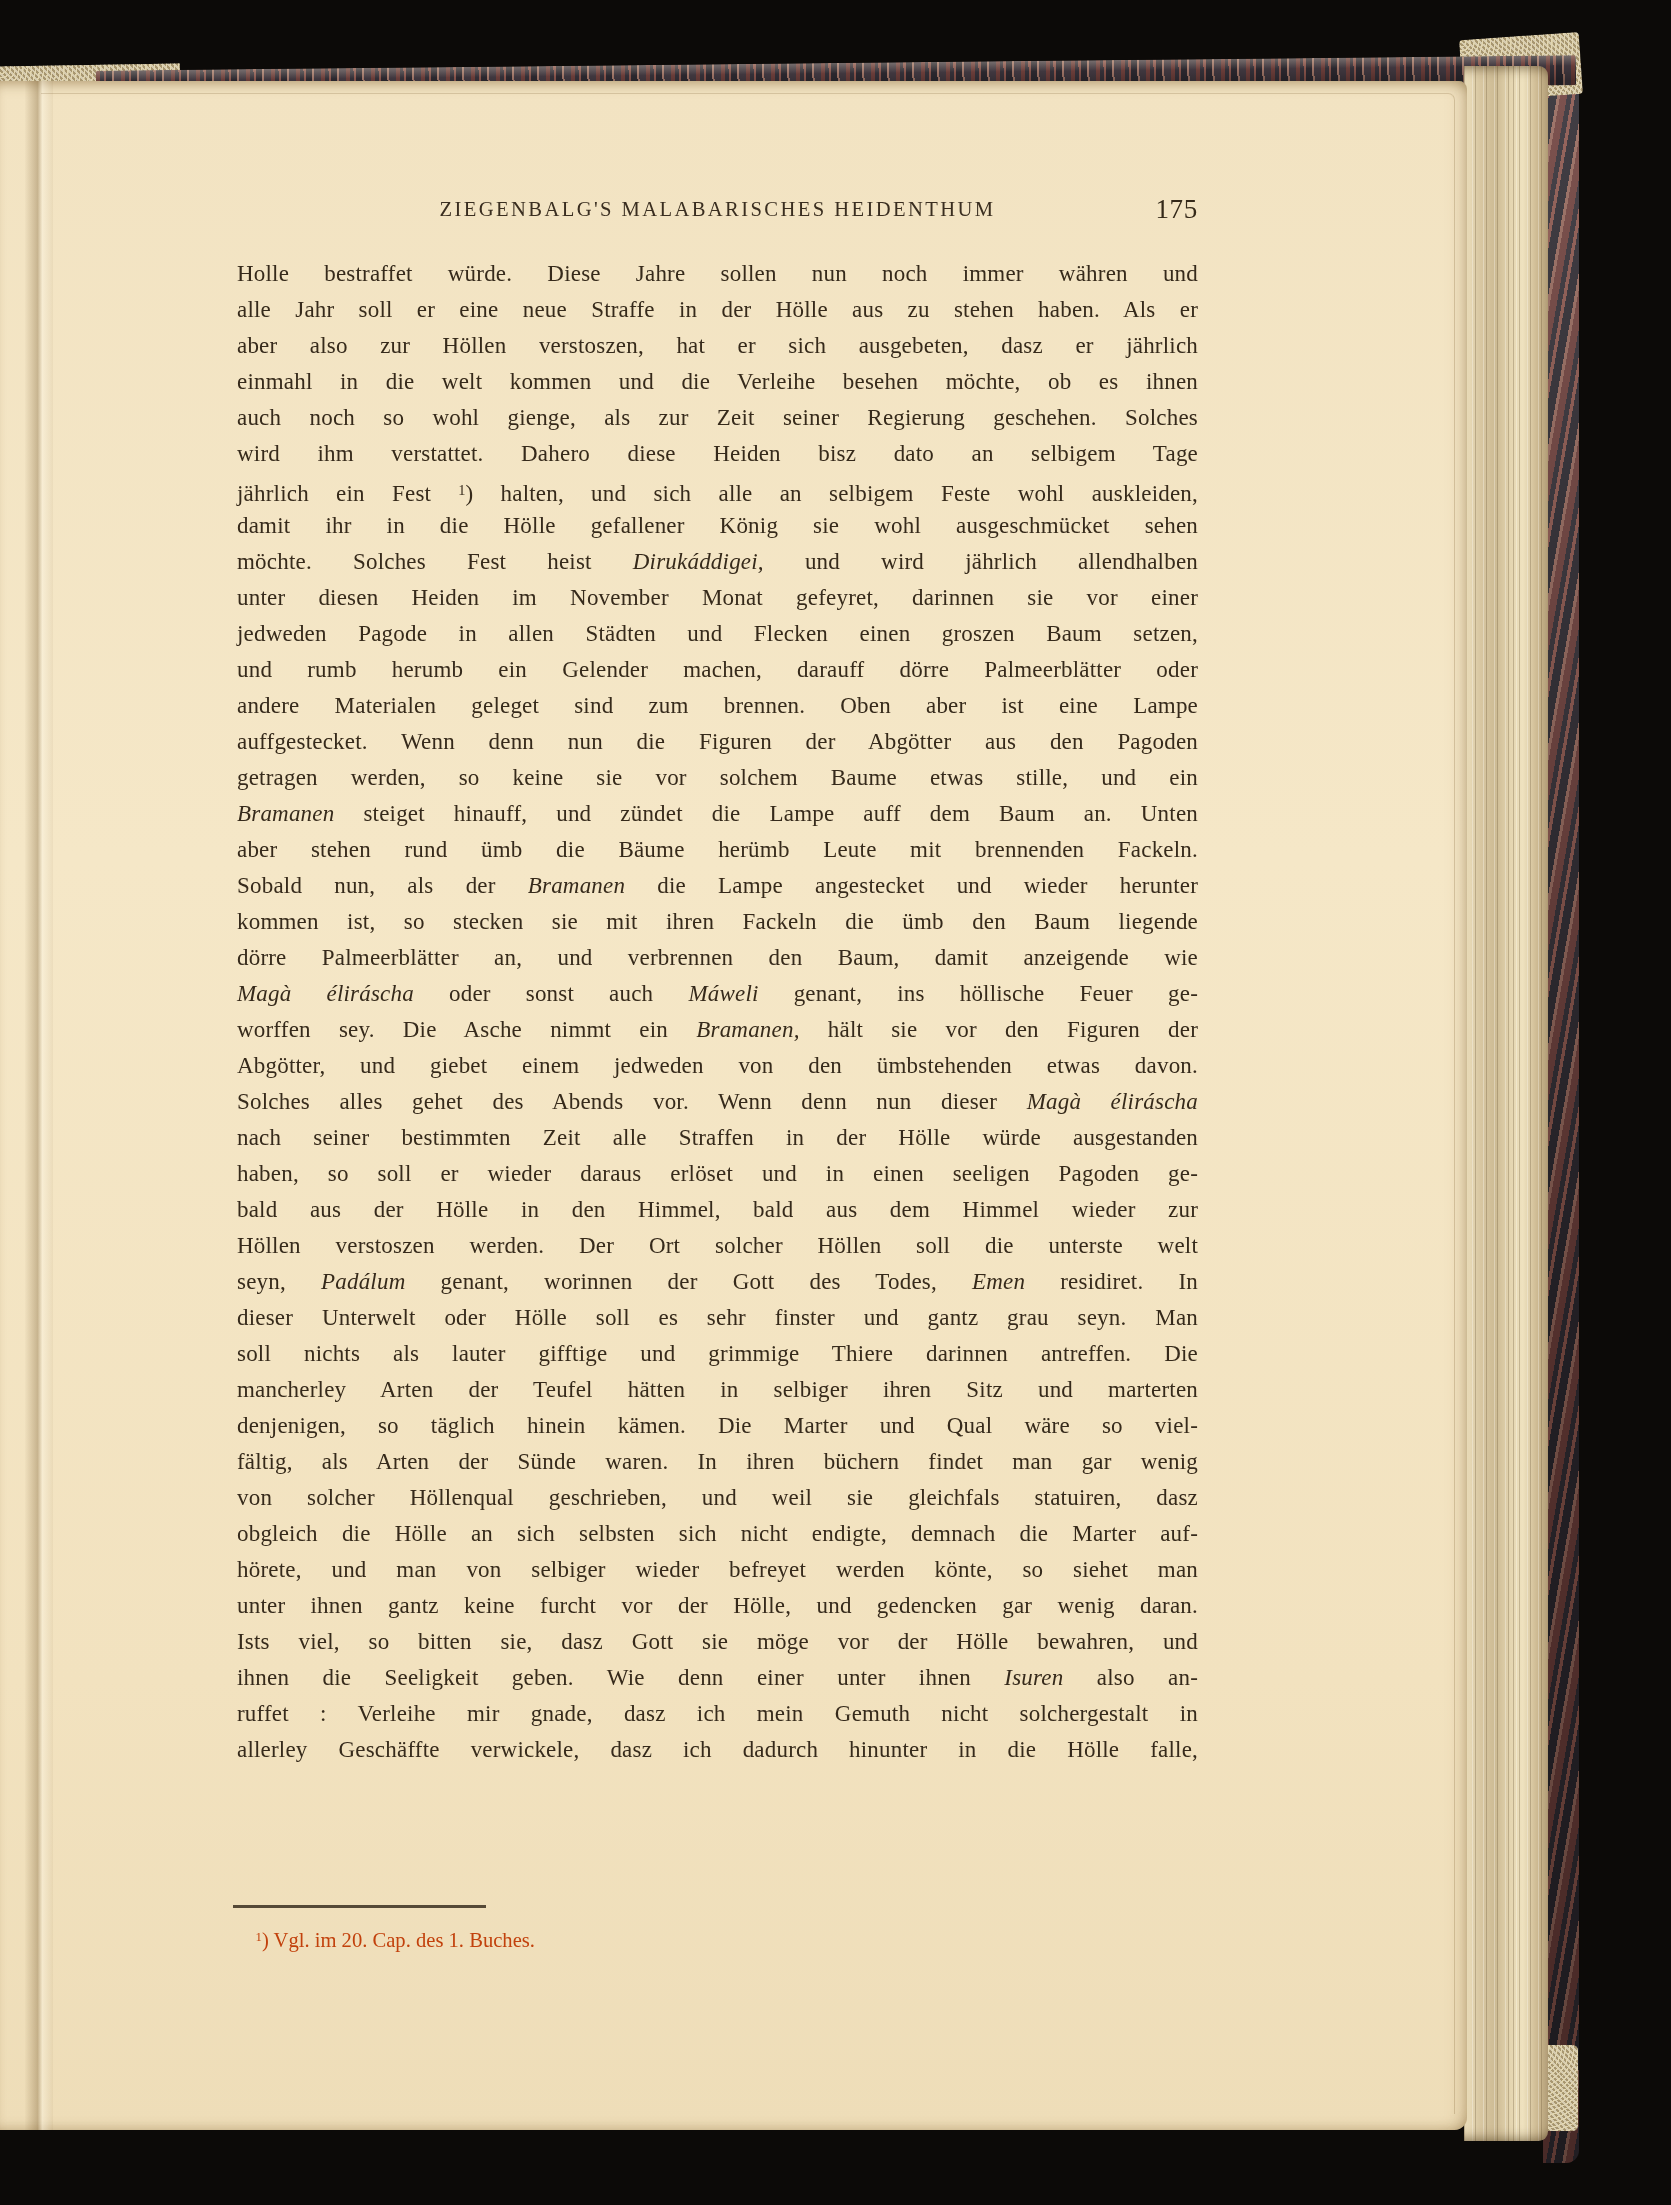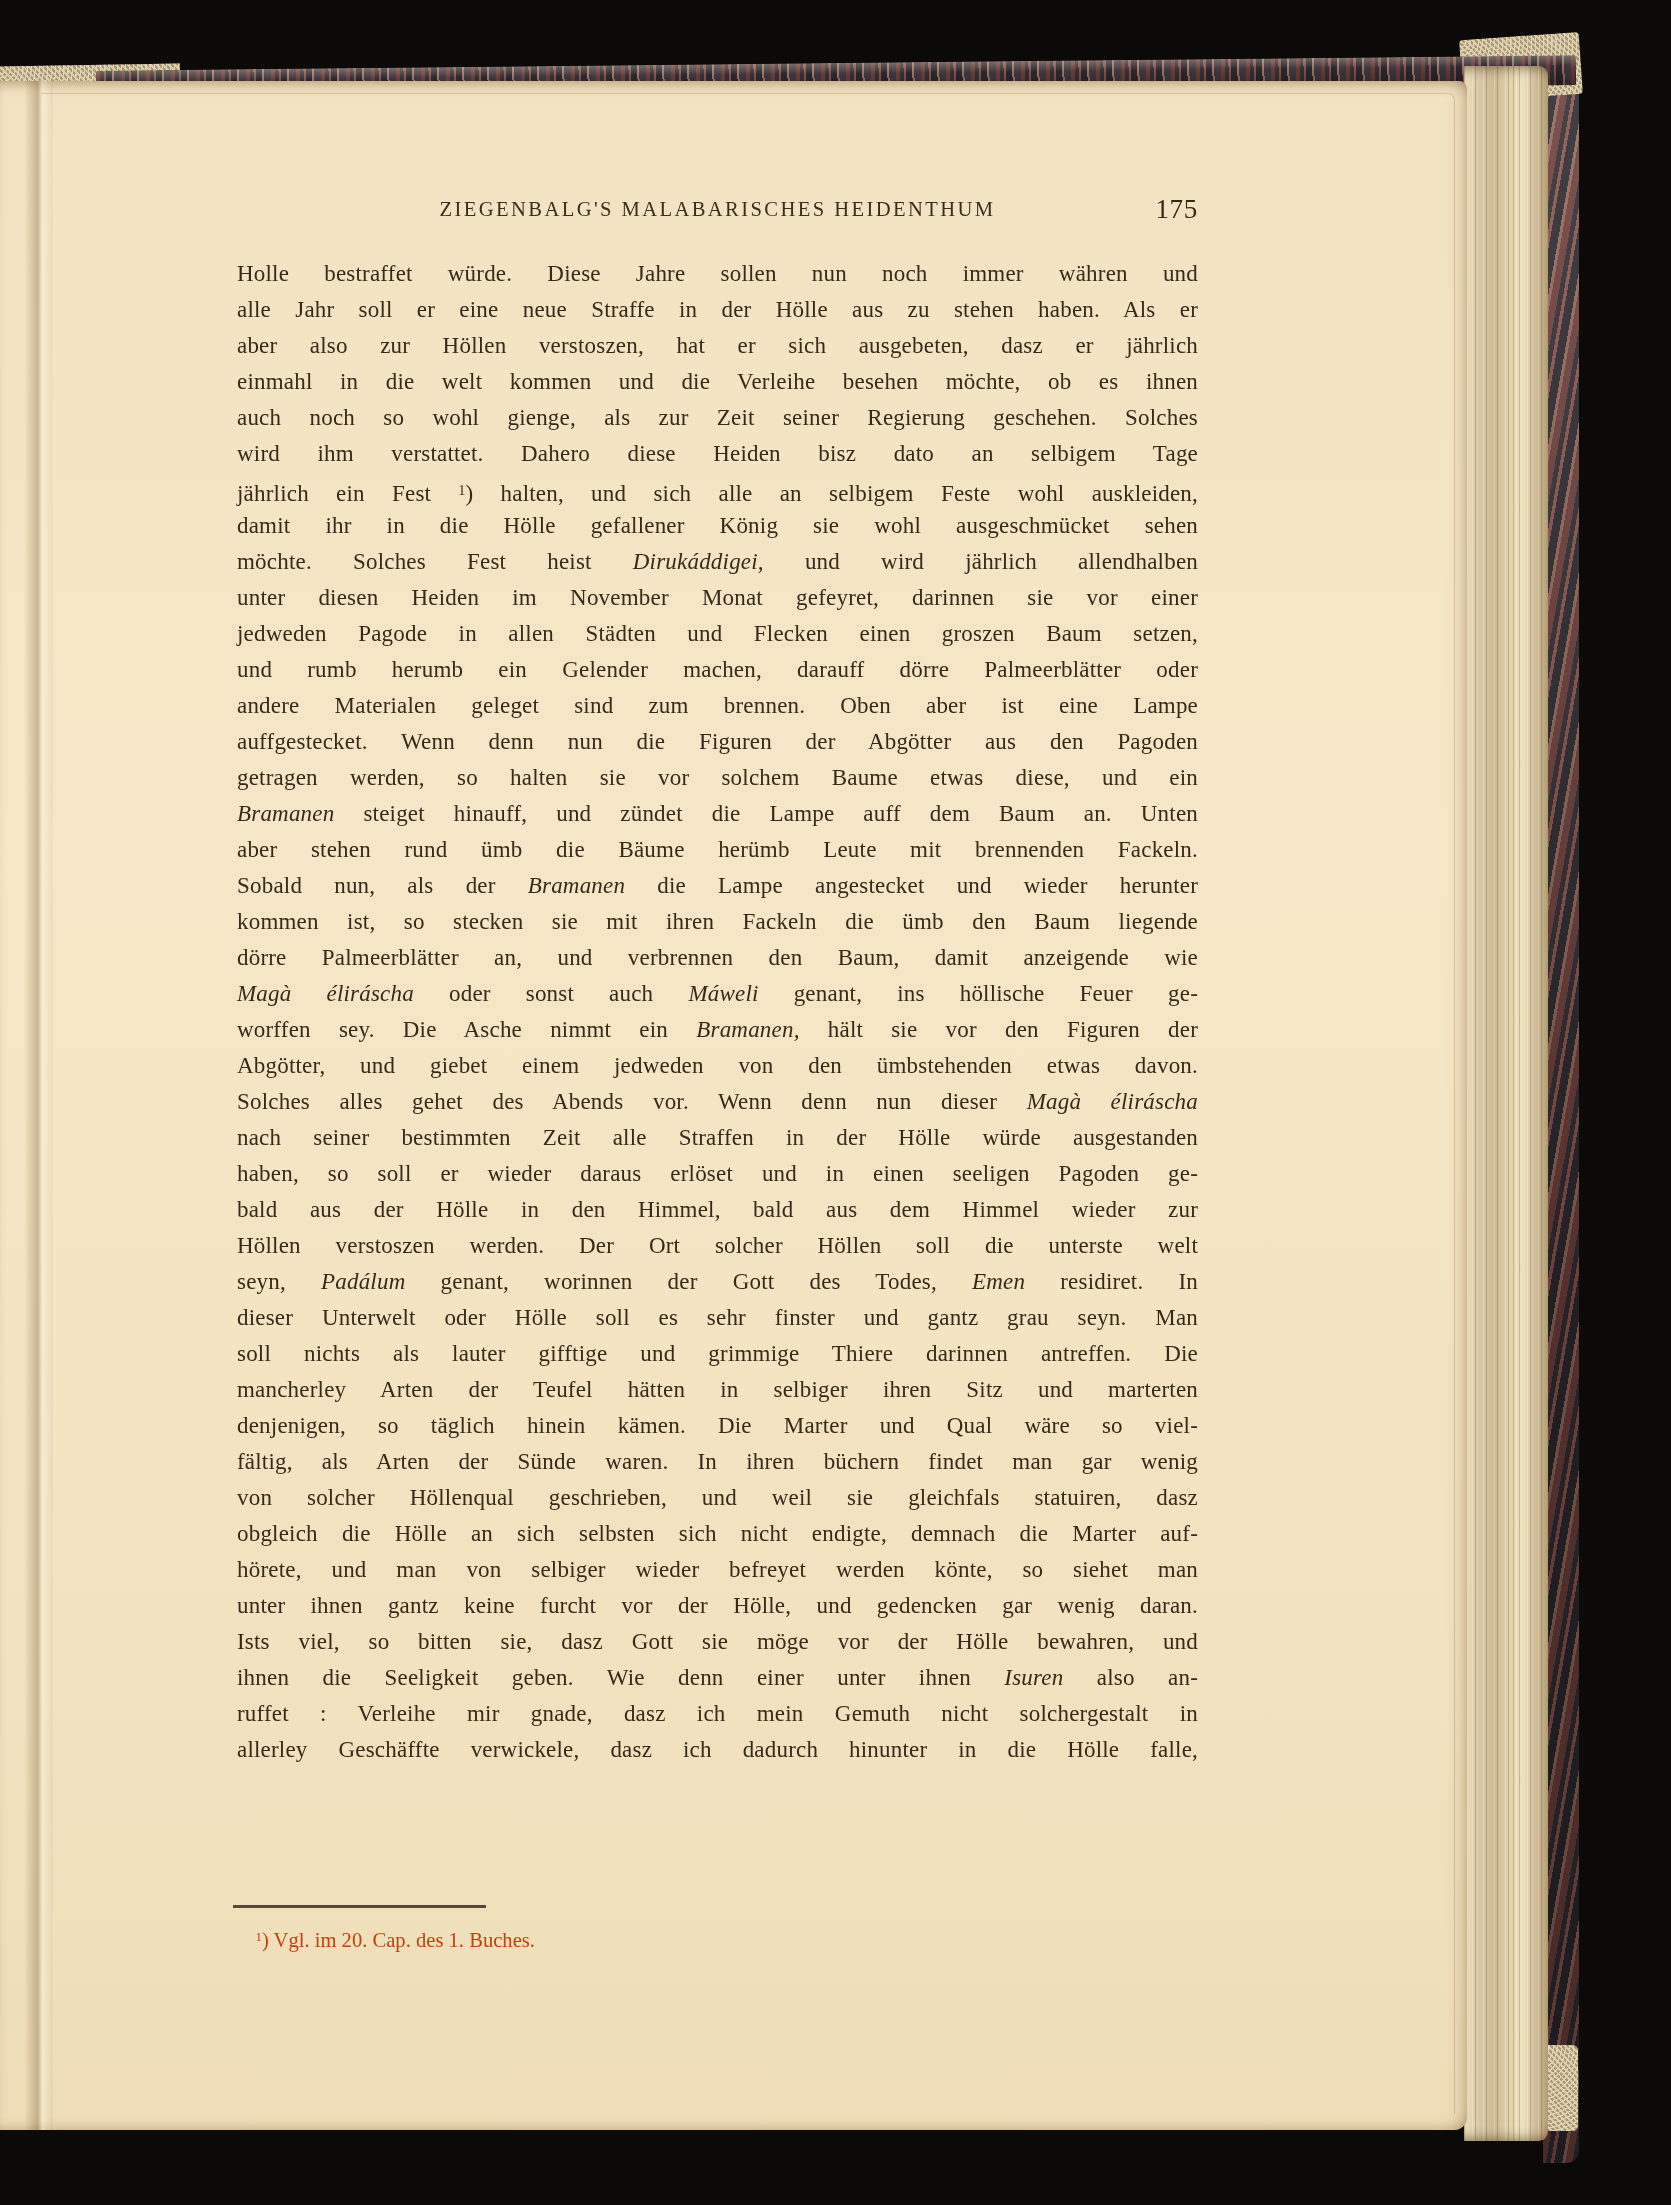--- a/index.html
+++ b/index.html
@@ -132,21 +132,21 @@
         <div class="line">auch noch so wohl gienge, als zur Zeit seiner Regierung geschehen.  Solches</div>
         <div class="line">wird ihm verstattet.  Dahero diese Heiden bisz dato an selbigem Tage</div>
         <div class="line">jährlich ein Fest <sup>1</sup>) halten, und sich alle an selbigem Feste wohl auskleiden,</div>
         <div class="line">damit ihr in die Hölle gefallener König sie wohl ausgeschmücket sehen</div>
         <div class="line">möchte.  Solches Fest heist <em>Dirukáddigei,</em> und wird jährlich allendhalben</div>
         <div class="line">unter diesen Heiden im November Monat gefeyret, darinnen sie vor einer</div>
         <div class="line">jedweden Pagode in allen Städten und Flecken einen groszen Baum setzen,</div>
         <div class="line">und rumb herumb ein Gelender machen, darauff dörre Palmeerblätter oder</div>
         <div class="line">andere Materialen geleget sind zum brennen.  Oben aber ist eine Lampe</div>
         <div class="line">auffgestecket.  Wenn denn nun die Figuren der Abgötter aus den Pagoden</div>
-        <div class="line">getragen werden, so halten sie vor solchem Baume etwas diese, und ein</div>
+        <div class="line">getragen werden, so keine sie vor solchem Baume etwas stille, und ein</div>
         <div class="line"><em>Bramanen</em> steiget hinauff, und zündet die Lampe auff dem Baum an.  Unten</div>
         <div class="line">aber stehen rund ümb die Bäume herümb Leute mit brennenden Fackeln.</div>
         <div class="line">Sobald nun, als der <em>Bramanen</em> die Lampe angestecket und wieder herunter</div>
         <div class="line">kommen ist, so stecken sie mit ihren Fackeln die ümb den Baum liegende</div>
         <div class="line">dörre Palmeerblätter an, und verbrennen den Baum, damit anzeigende wie</div>
         <div class="line"><em>Magà éliráscha</em> oder sonst auch <em>Máweli</em> genant, ins höllische Feuer ge-</div>
         <div class="line">worffen sey.  Die Asche nimmt ein <em>Bramanen,</em> hält sie vor den Figuren der</div>
         <div class="line">Abgötter, und giebet einem jedweden von den ümbstehenden etwas davon.</div>
         <div class="line">Solches alles gehet des Abends vor.  Wenn denn nun dieser <em>Magà éliráscha</em></div>
         <div class="line">nach seiner bestimmten Zeit alle Straffen in der Hölle würde ausgestanden</div>

